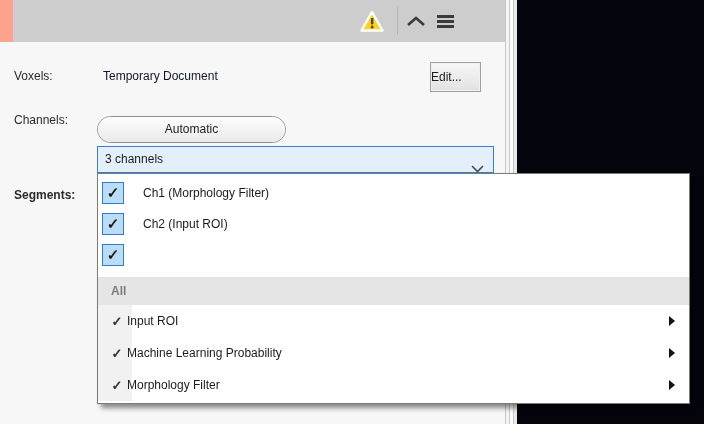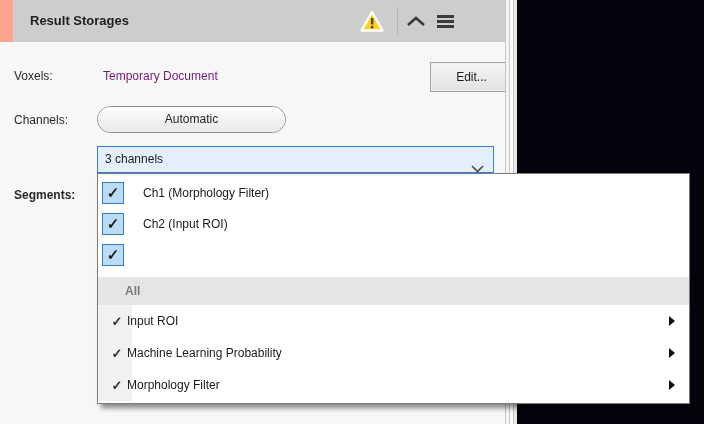--- a/index.html
+++ b/index.html
@@ -17,29 +17,29 @@
   .hdr-title { position:absolute; left:30px; top:0; height:42px; line-height:42px;
     font-size:13px; font-weight:bold; color:#1f1f1f; }
   .hdr-warning { position:absolute; left:360px; top:10px; }
   .hdr-div { position:absolute; left:397px; top:7px; width:1px; height:28px; background:#b7b6b6; }
   .hdr-chevron { position:absolute; left:406px; top:16px; }
   .hamburger { position:absolute; left:437px; top:15px; width:17px; }
   .hamburger div { height:3px; background:#3b3b3b; margin-bottom:2px; }
 
   
   .lbl { position:absolute; left:14px; color:#2a2a2a; }
-  .val { position:absolute; color:#701a75; }
+  .val { position:absolute; color:#0f172a; }
   .btn {
-    position:absolute; left:430px; top:62px; width:83px; height:30px;
+    position:absolute; left:430px; top:62px; width:51px; height:30px;
     background:linear-gradient(#f6f6f6,#e2e2e2);
     border:1px solid #a0a0a0; box-shadow:inset 0 0 0 1px #f0f0f0;
-    text-align:center; line-height:28px; color:#1b1b1b; cursor:default;
+    line-height:28px; color:#1b1b1b; cursor:default;
   }
   .toggle {
-    position:absolute; left:97px; top:106px; width:189px; height:27px;
+    position:absolute; left:97px; top:116px; width:189px; height:27px;
     border:1px solid #8f8f8f; border-radius:14px; display:flex; overflow:hidden;
     background:#4c1d95;
   }
   .seg { flex:1; text-align:center; line-height:25px; color:#222; }
   .seg.auto { background:linear-gradient(#fdfdfd,#e9e9e9); }
   .seg.manual { background:linear-gradient(#cccccc,#adadad); border-left:1px solid #999; }
 
   .combo {
     position:absolute; left:97px; top:146px; width:397px; height:27px;
     background:#e3f0fb; border:1px solid #3580d2;
@@ -63,41 +63,40 @@
   }
   .drow { position:relative; height:31px; display:flex; align-items:center; }
   .cb {
     width:22px; height:22px; margin-left:4px;
     background:#badcf5; border:1px solid #2e7cd6;
     display:flex; align-items:center; justify-content:center;
     font-size:15px; font-weight:bold; color:#1a1a1a;
   }
   .dlabel { margin-left:19px;text-align:right; }
   .gap { height:7px; }
-  .allbar { height:28px; background:#e5e5e5; line-height:28px; padding-left:27px;
+  .allbar { height:28px; background:#e5e5e5; line-height:28px; padding-left:13px;
     font-weight:bold; color:#7a7a7a; }
   .items { background:linear-gradient(90deg,#f1f1f1 0 34px,#ffffff 34px); }
   .irow { position:relative; height:32px; display:flex; align-items:center; }
   .tick { width:20px; margin-left:9px; text-align:center; font-size:13px; font-weight:bold; color:#333; }
   .ilabel { }
   .arrow {
     position:absolute; right:14px; top:11px; width:0; height:0;
     border-left:6px solid #111; border-top:5px solid transparent; border-bottom:5px solid transparent;
   }
 </style>
 </head>
 <body>
 
 <div class="screen">
 
   <div class="panel">
 
     <div class="hdr">
       <div class="accent"></div>
-      <div class="hdr-title">Result Storages</div>
 
       <span class="hdr-warning">
         <svg width="24" height="23" viewBox="0 0 24 23">
           <path d="M12 2 L22.5 20.5 H1.5 Z" fill="#ffd21e" stroke="#ffffff" stroke-width="2.4" stroke-linejoin="round"></path>
           <rect x="10.9" y="8" width="2.5" height="6.4" fill="#4c4c4c"></rect>
           <circle cx="12.15" cy="17" r="1.5" fill="#4c4c4c"></circle>
         </svg>
       </span>
       <div class="hdr-div"></div>
       <span class="hdr-chevron">

